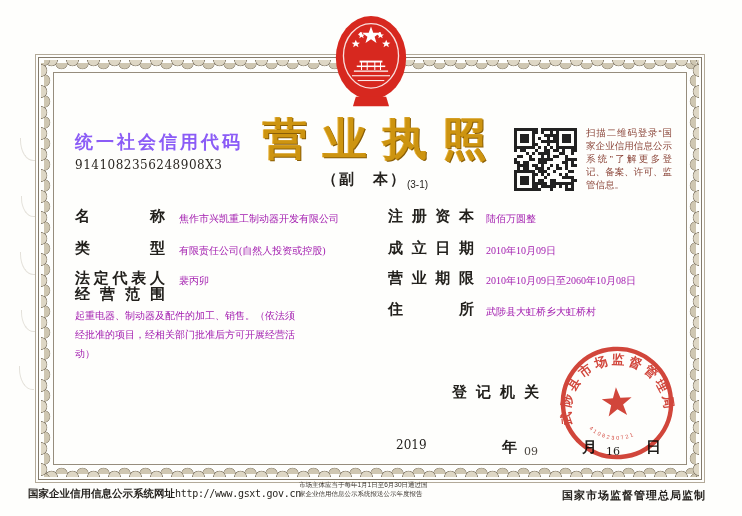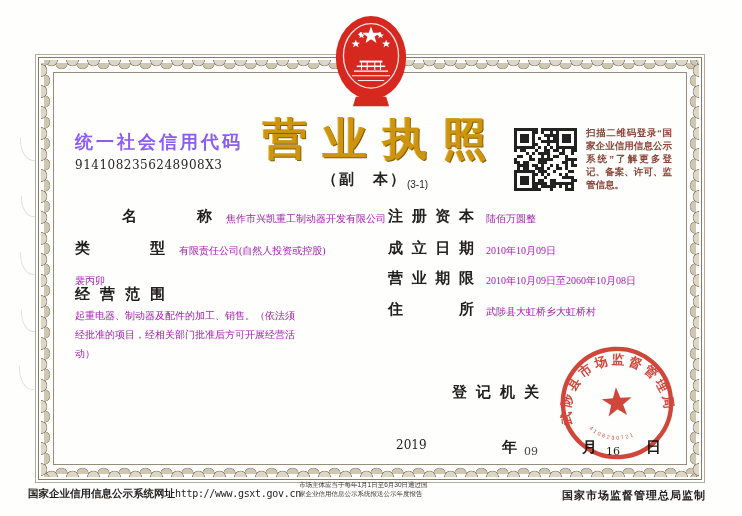--- a/index.html
+++ b/index.html
@@ -34,21 +34,21 @@
          text-shadow:1px 1px 0 #8a5e06, -1px 0 0 #e7b23a;z-index:2;text-indent:16px;}
   .subtitle{position:absolute;left:240px;top:170px;width:270px;text-align:center;
             font-size:15px;font-weight:bold;color:#26231f;letter-spacing:2px;z-index:2;}
   .copynum{font-size:10px;font-weight:normal;position:relative;top:4px;letter-spacing:0;}
   
   .qr{position:absolute;left:514px;top:128px;display:grid;
       grid-template-columns:repeat(21,3px);grid-template-rows:repeat(21,3px);z-index:2;}
   .qc{width:3px;height:3px;}
   .qd{background:#222;}
   .qr-caption{position:absolute;left:586px;top:126px;width:86px;font-size:9.5px;line-height:13px;
-              color:#8a4438;text-align:justify;z-index:2;font-weight:bold;}
+              color:#8a4438;text-align:justify;z-index:2;font-weight:normal;}
   
   .row{position:absolute;display:flex;z-index:2;}
   .flabel{font-weight:bold;font-size:15px;color:#22201c;flex:0 0 auto;
           text-align:justify;text-align-last:justify;}
   .flabel-l{width:90px;margin-right:14px;}
   .flabel-r{width:86px;margin-right:12px;}
   .fvalue{font-family:Liberation Serif, serif;font-size:10px;line-height:19px;color:#a21caf;padding-top:2px;}
   .fvalue-l{width:226px;}
   .fvalue-r{width:218px;}
   
@@ -555,29 +555,30 @@
       <div class="qc"></div>
       <div class="qc"></div>
       <div class="qc qd"></div>
       <div class="qc qd"></div>
       <div class="qc qd"></div>
       <div class="qc"></div>
     </div>
   <div class="qr-caption">扫描二维码登录“国家企业信用信息公示系统”了解更多登记、备案、许可、监管信息。</div>
 
   <div id="rows-left">
-      <div class="row" style="left: 75px; top: 207px; margin-left: 47px;">
+      <div class="row" style="left: 75px; top: 207px;">
         <div class="flabel flabel-l">名称</div>
         <div class="fvalue fvalue-l">焦作市兴凯重工制动器开发有限公司</div>
       </div>
       <div class="row" style="left: 75px; top: 239px;">
         <div class="flabel flabel-l">类型</div>
         <div class="fvalue fvalue-l">有限责任公司(自然人投资或控股)</div>
       </div>
       <div class="row" style="left: 75px; top: 269px;">
+        <div class="flabel flabel-l">法定代表人</div>
         <div class="fvalue fvalue-l">裴丙卯</div>
       </div>
       <div class="row" style="left: 75px; top: 285px; flex-direction: column;">
         <div class="flabel flabel-l">经营范围</div>
         <div class="fvalue fvalue-l">起重电器、制动器及配件的加工、销售。（依法须经批准的项目，经相关部门批准后方可开展经营活动）</div>
       </div>
     </div>
   <div id="rows-right">
       <div class="row" style="left: 388px; top: 207px;">
         <div class="flabel flabel-r">注册资本</div>

